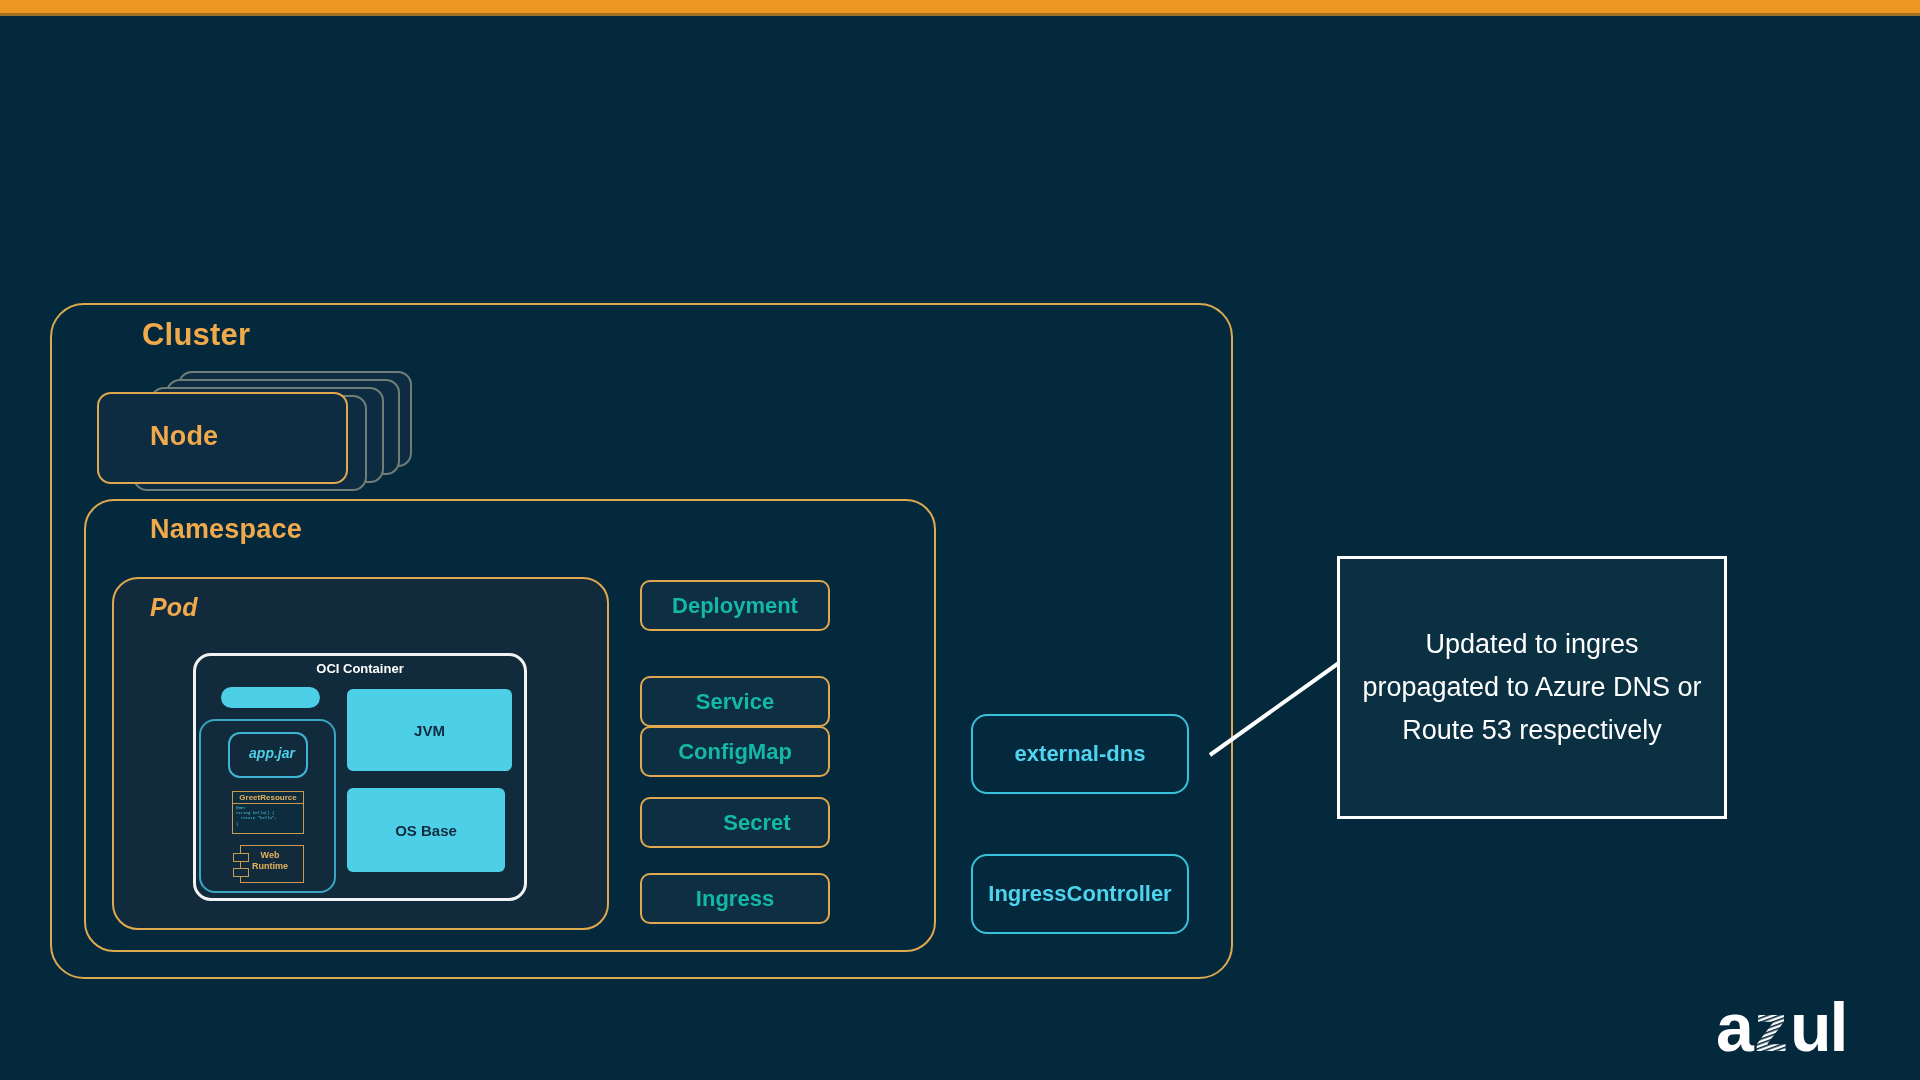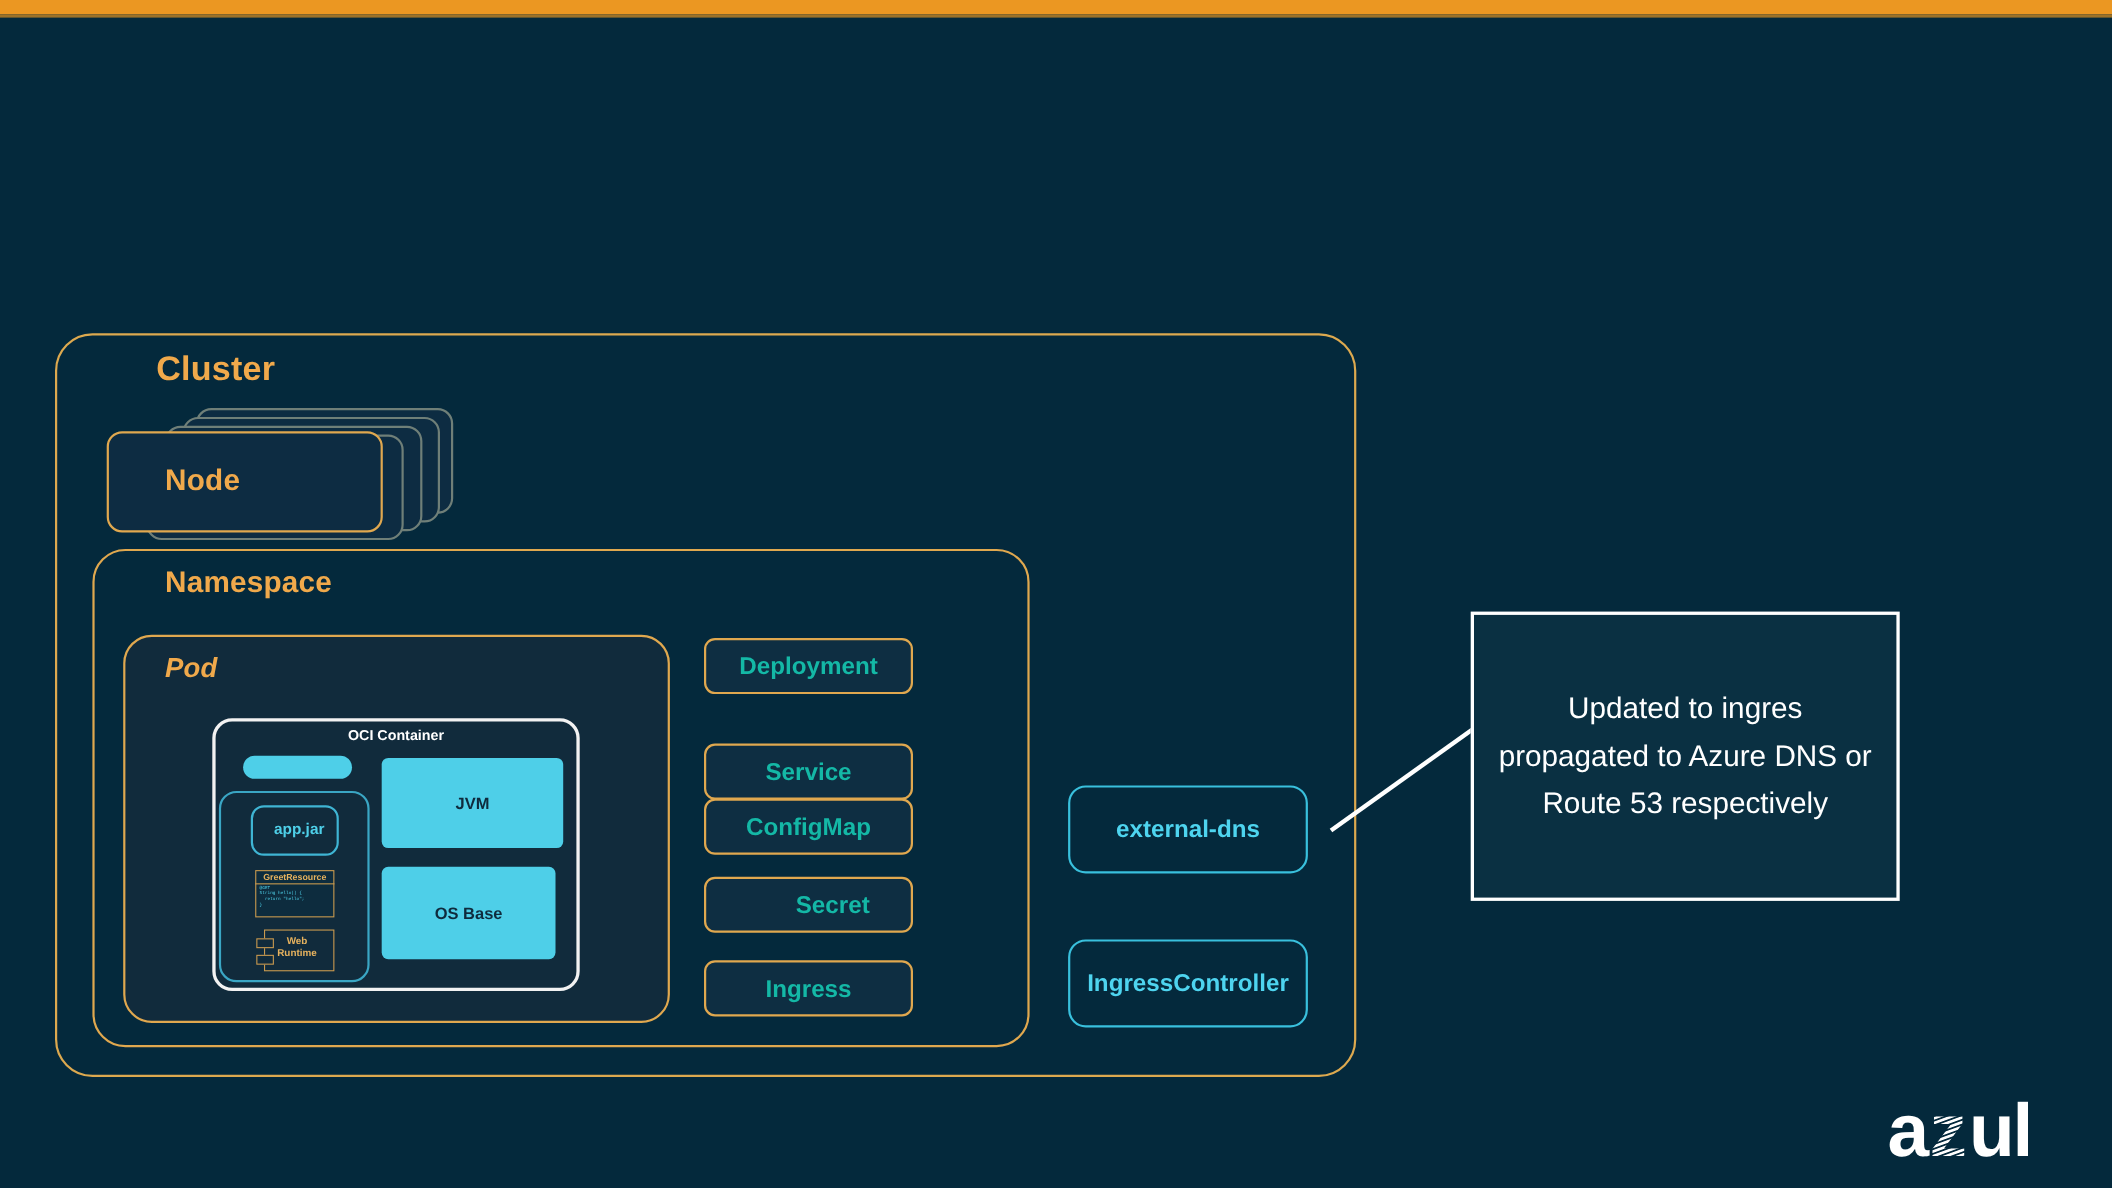--- a/index.html
+++ b/index.html
@@ -141,20 +141,21 @@
     background: transparent;
   }
   #appjar-label {
     position: absolute;
     left: 228px; top: 745px;
     width: 88px;
     text-align: center;
     color: #4ecfe8;
     font-size: 14px;
     font-weight: bold;
+    font-style: italic;
   }
 
   
   #greet-card {
     position: absolute;
     left: 232px; top: 791px;
     width: 72px; height: 43px;
     box-sizing: border-box;
     border: 1px solid #c99a4f;
     background: #0d2c3e;

